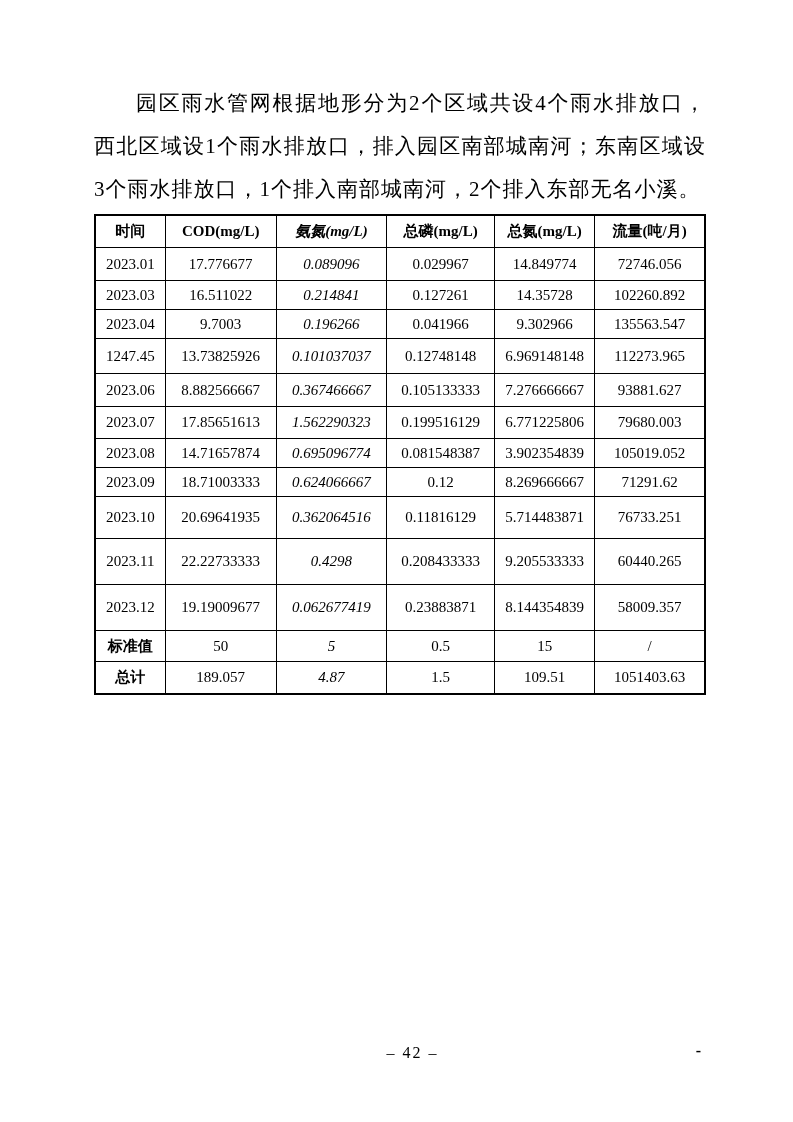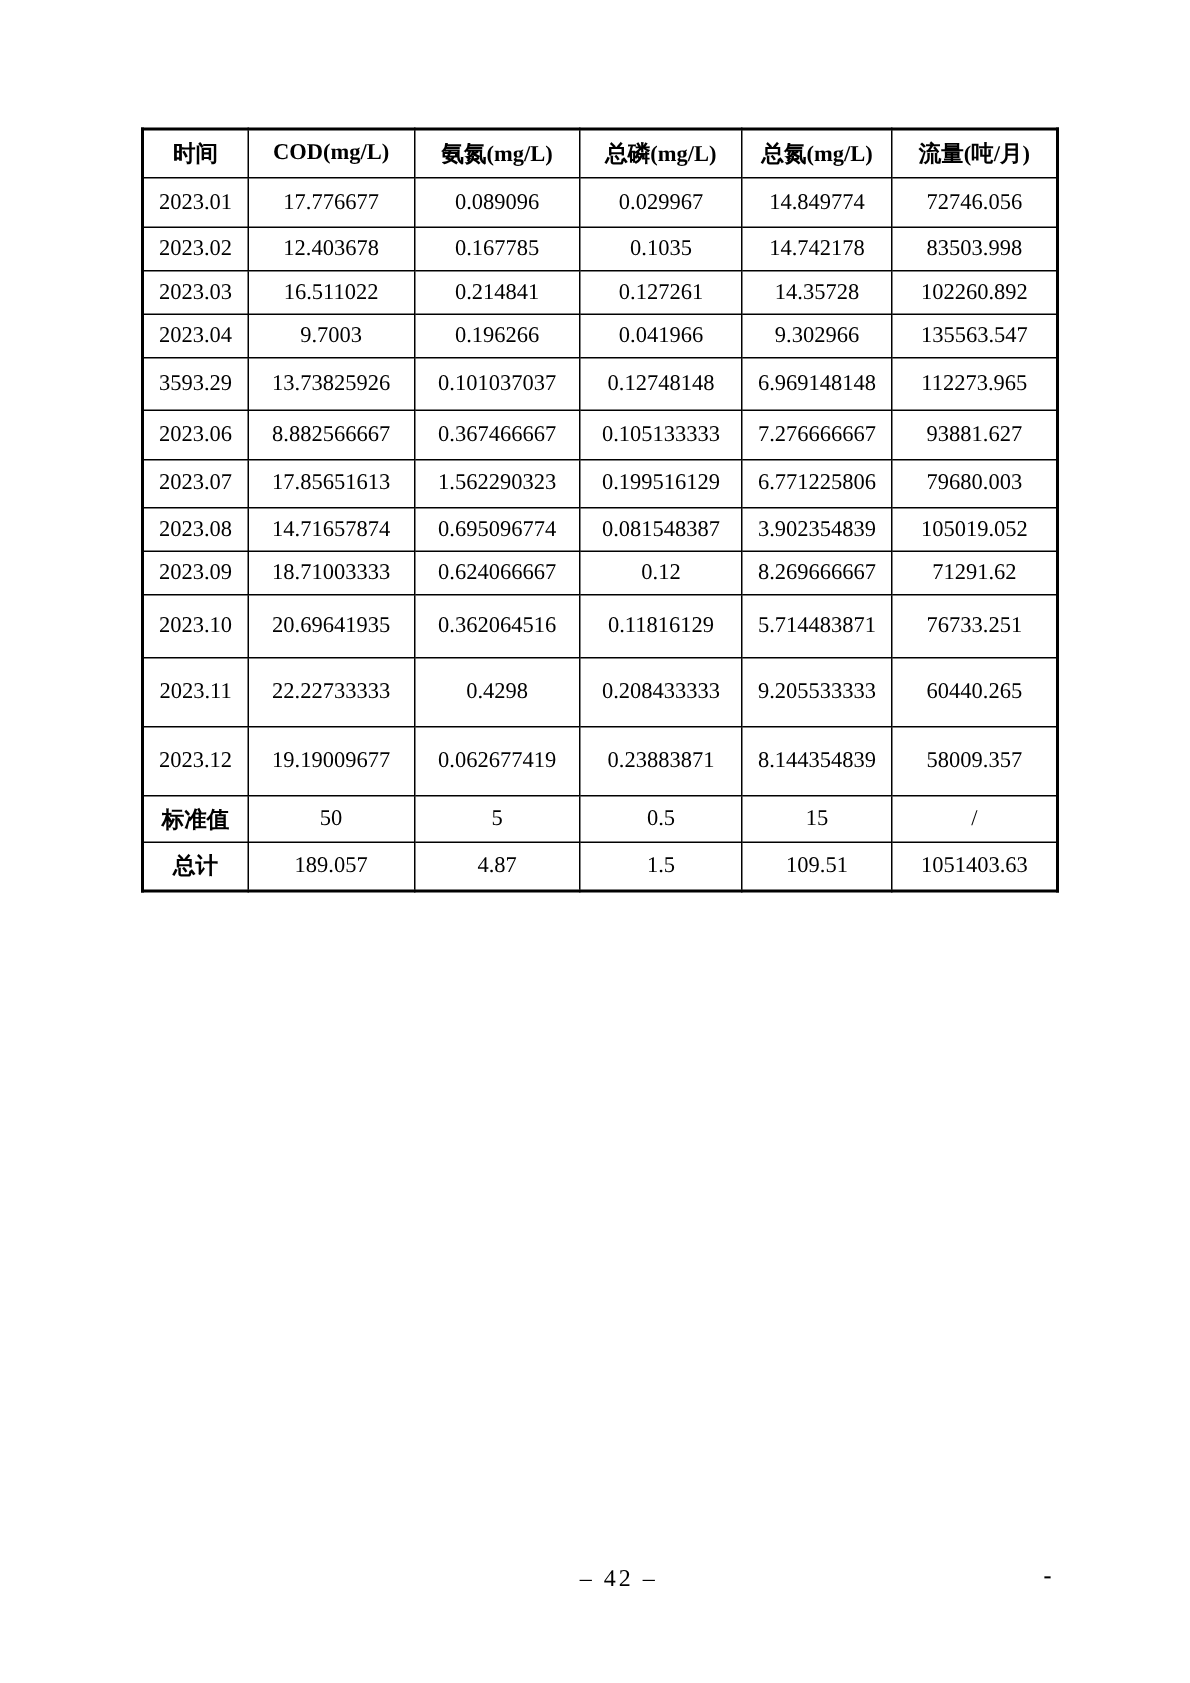--- a/index.html
+++ b/index.html
@@ -41,21 +41,21 @@
     vertical-align: middle;
     font-size: 15px;
     padding: 0 2px;
     overflow: hidden;
   }
   table.monitor { border: 2px solid #000000; }
   table.monitor th { font-weight: bold; height: 31px; }
   table.monitor td { height: 28px; font-weight: normal; }
   table.monitor th:nth-child(1), table.monitor td:nth-child(1) { width: 11.2%; }
   table.monitor th:nth-child(2), table.monitor td:nth-child(2) { width: 18.3%; }
-  table.monitor th:nth-child(3), table.monitor td:nth-child(3) { width: 18.2%; }
+  table.monitor th:nth-child(3), table.monitor td:nth-child(3) { width: 18.2%; font-style: italic; }
   table.monitor th:nth-child(4), table.monitor td:nth-child(4) { width: 17.8%; }
   table.monitor th:nth-child(5), table.monitor td:nth-child(5) { width: 16.4%; }
   table.monitor th:nth-child(6), table.monitor td:nth-child(6) { width: 18.1%; }
   tr.r1 td  { height: 32px; }
   tr.r5 td  { height: 34px; }
   tr.r6 td  { height: 32px; }
   tr.r7 td  { height: 31px; }
   tr.r10 td { height: 41px; }
   tr.r11 td { height: 45px; }
   tr.r12 td { height: 45px; }
@@ -77,20 +77,21 @@
     top: 1042px;
     font-size: 16px;
     font-weight: bold;
   }
 </style>
 </head>
 <body>
 
 <div class="page">
   <div class="content">
+    <p class="para">园区雨水管网根据地形分为2个区域共设4个雨水排放口，西北区域设1个雨水排放口，排入园区南部城南河；东南区域设3个雨水排放口，1个排入南部城南河，2个排入东部无名小溪。</p>
 
     <table class="monitor">
       <thead>
         <tr id="thead-row">
             <th>时间</th>
             <th>COD(mg/L)</th>
             <th>氨氮(mg/L)</th>
             <th>总磷(mg/L)</th>
             <th>总氮(mg/L)</th>
             <th>流量(吨/月)</th>
@@ -98,46 +99,38 @@
       </thead>
       <tbody id="tbody-rows">
           <tr class="r1">
             <td>2023.01</td>
             <td>17.776677</td>
             <td>0.089096</td>
             <td>0.029967</td>
             <td>14.849774</td>
             <td>72746.056</td>
           </tr>
-          <tr class="r2">
-            <td>2023.02</td>
-            <td>12.403678</td>
-            <td>0.167785</td>
-            <td>0.1035</td>
-            <td>14.742178</td>
-            <td>83503.998</td>
-          </tr>
           <tr class="r3">
             <td>2023.03</td>
             <td>16.511022</td>
             <td>0.214841</td>
             <td>0.127261</td>
             <td>14.35728</td>
             <td>102260.892</td>
           </tr>
           <tr class="r4">
             <td>2023.04</td>
             <td>9.7003</td>
             <td>0.196266</td>
             <td>0.041966</td>
             <td>9.302966</td>
             <td>135563.547</td>
           </tr>
           <tr class="r5">
-            <td>3593.29</td>
+            <td>1247.45</td>
             <td>13.73825926</td>
             <td>0.101037037</td>
             <td>0.12748148</td>
             <td>6.969148148</td>
             <td>112273.965</td>
           </tr>
           <tr class="r6">
             <td>2023.06</td>
             <td>8.882566667</td>
             <td>0.367466667</td>

